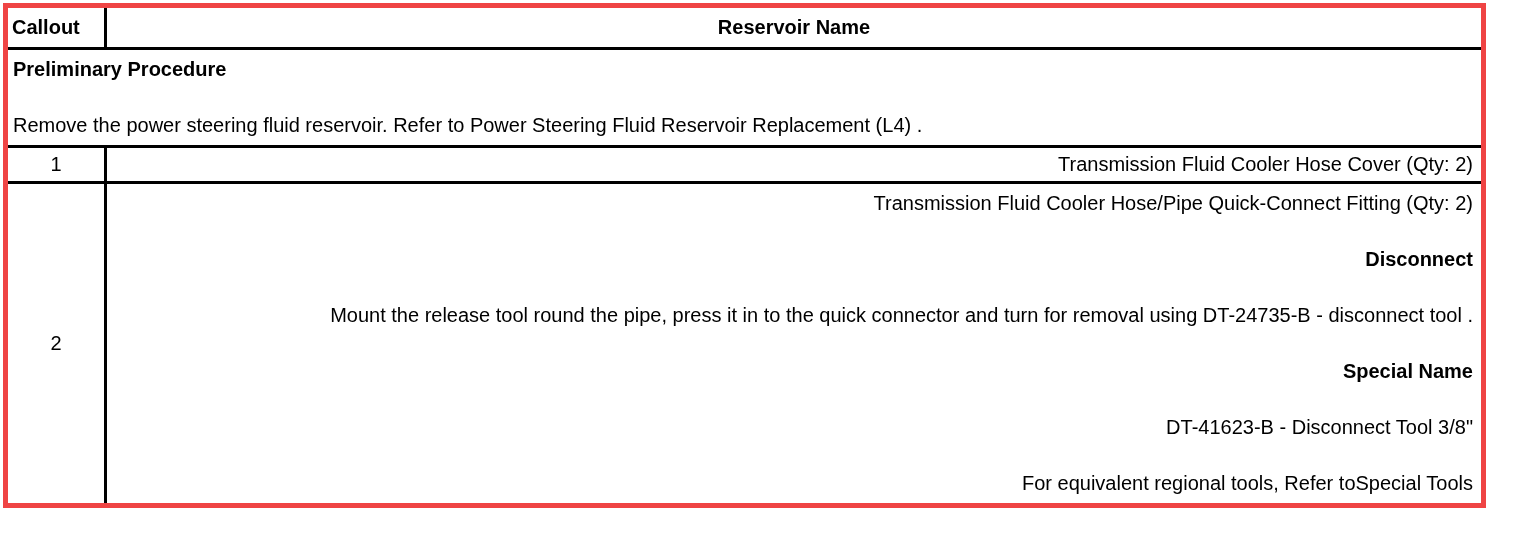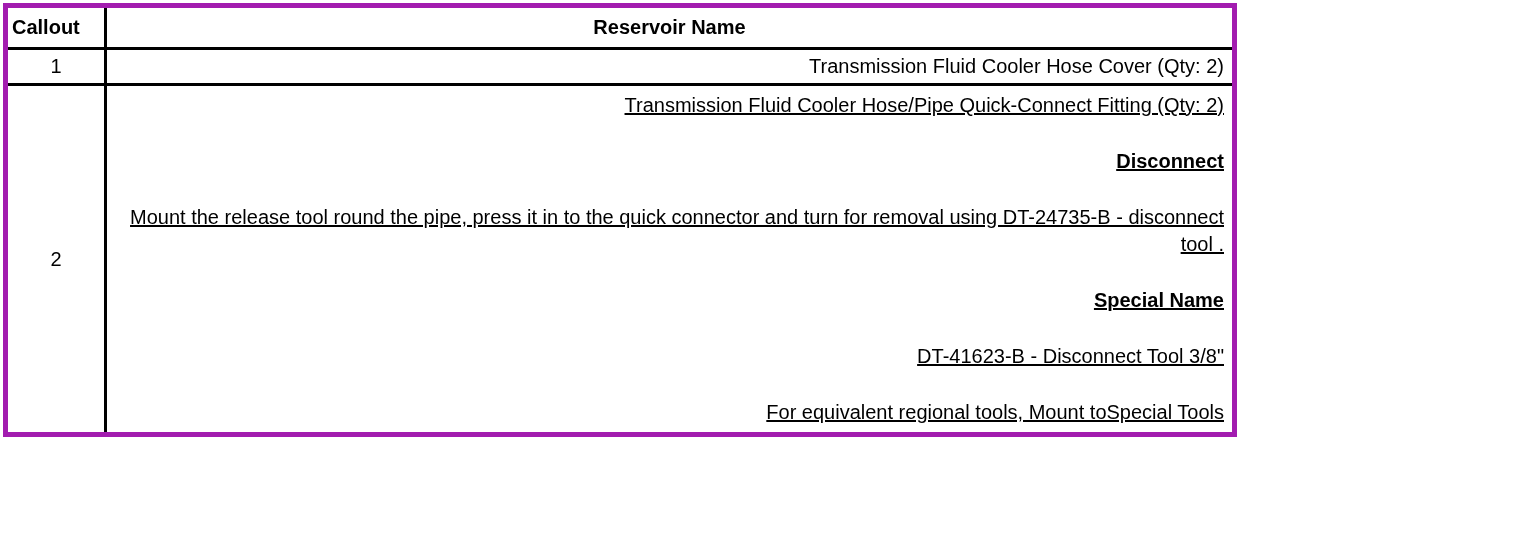--- a/index.html
+++ b/index.html
@@ -11,23 +11,23 @@
   body {
     width: 1520px;
     height: 542px;
     font-family: "Liberation Sans", sans-serif;
     color: #000000;
     overflow: hidden;
   }
   table.component-table {
     border-collapse: collapse;
     table-layout: fixed;
-    width: 1234px;
+    width: 1483px;
     margin: 3px 0 0 3px;
-    border: 5px solid #a21caf;
+    border: 5px solid #ef4444;
     font-size: 20px;
     line-height: 27px;
   }
   col.callout-col { width: 100px; }
   th, td {
     border: 3px solid #000000;
     vertical-align: middle;
   }
   th {
     font-weight: bold;
@@ -46,21 +46,20 @@
   }
   td.component-cell {
     padding: 3px 8px;
     vertical-align: middle;
     text-align: right;
   }
   tr.detail-row td.component-cell {
     vertical-align: top;
     padding-top: 6px;
     padding-bottom: 6px;
-    text-decoration: underline;
   }
   p { margin: 0; }
   p + p { margin-top: 29px; }
   .bold { font-weight: bold; }
 </style>
 </head>
 <body>
 
 <table class="component-table">
   <colgroup>
@@ -68,30 +67,36 @@
     <col>
   </colgroup>
   <thead>
     <tr>
       <th class="callout-th">Callout</th>
       <th class="component-th">Reservoir Name</th>
     </tr>
   </thead>
   <tbody>
     <tr>
+      <td class="prelim-cell" colspan="2">
+        <p class="bold">Preliminary Procedure</p>
+        <p>Remove the power steering fluid reservoir. Refer to Power Steering Fluid Reservoir Replacement (L4) .</p>
+      </td>
+    </tr>
+    <tr>
       <td class="callout-cell">1</td>
       <td class="component-cell">
         <p>Transmission Fluid Cooler Hose Cover (Qty: 2)</p>
       </td>
     </tr>
     <tr class="detail-row">
       <td class="callout-cell">2</td>
       <td class="component-cell">
         <p>Transmission Fluid Cooler Hose/Pipe Quick-Connect Fitting (Qty: 2)</p>
         <p class="bold">Disconnect</p>
         <p>Mount the release tool round the pipe, press it in to the quick connector and turn for removal using DT-24735-B - disconnect tool .</p>
         <p class="bold">Special Name</p>
         <p>DT-41623-B - Disconnect Tool 3/8"</p>
-        <p>For equivalent regional tools, Mount toSpecial Tools</p>
+        <p>For equivalent regional tools, Refer toSpecial Tools</p>
       </td>
     </tr>
   </tbody>
 </table>
 
 </body></html>

